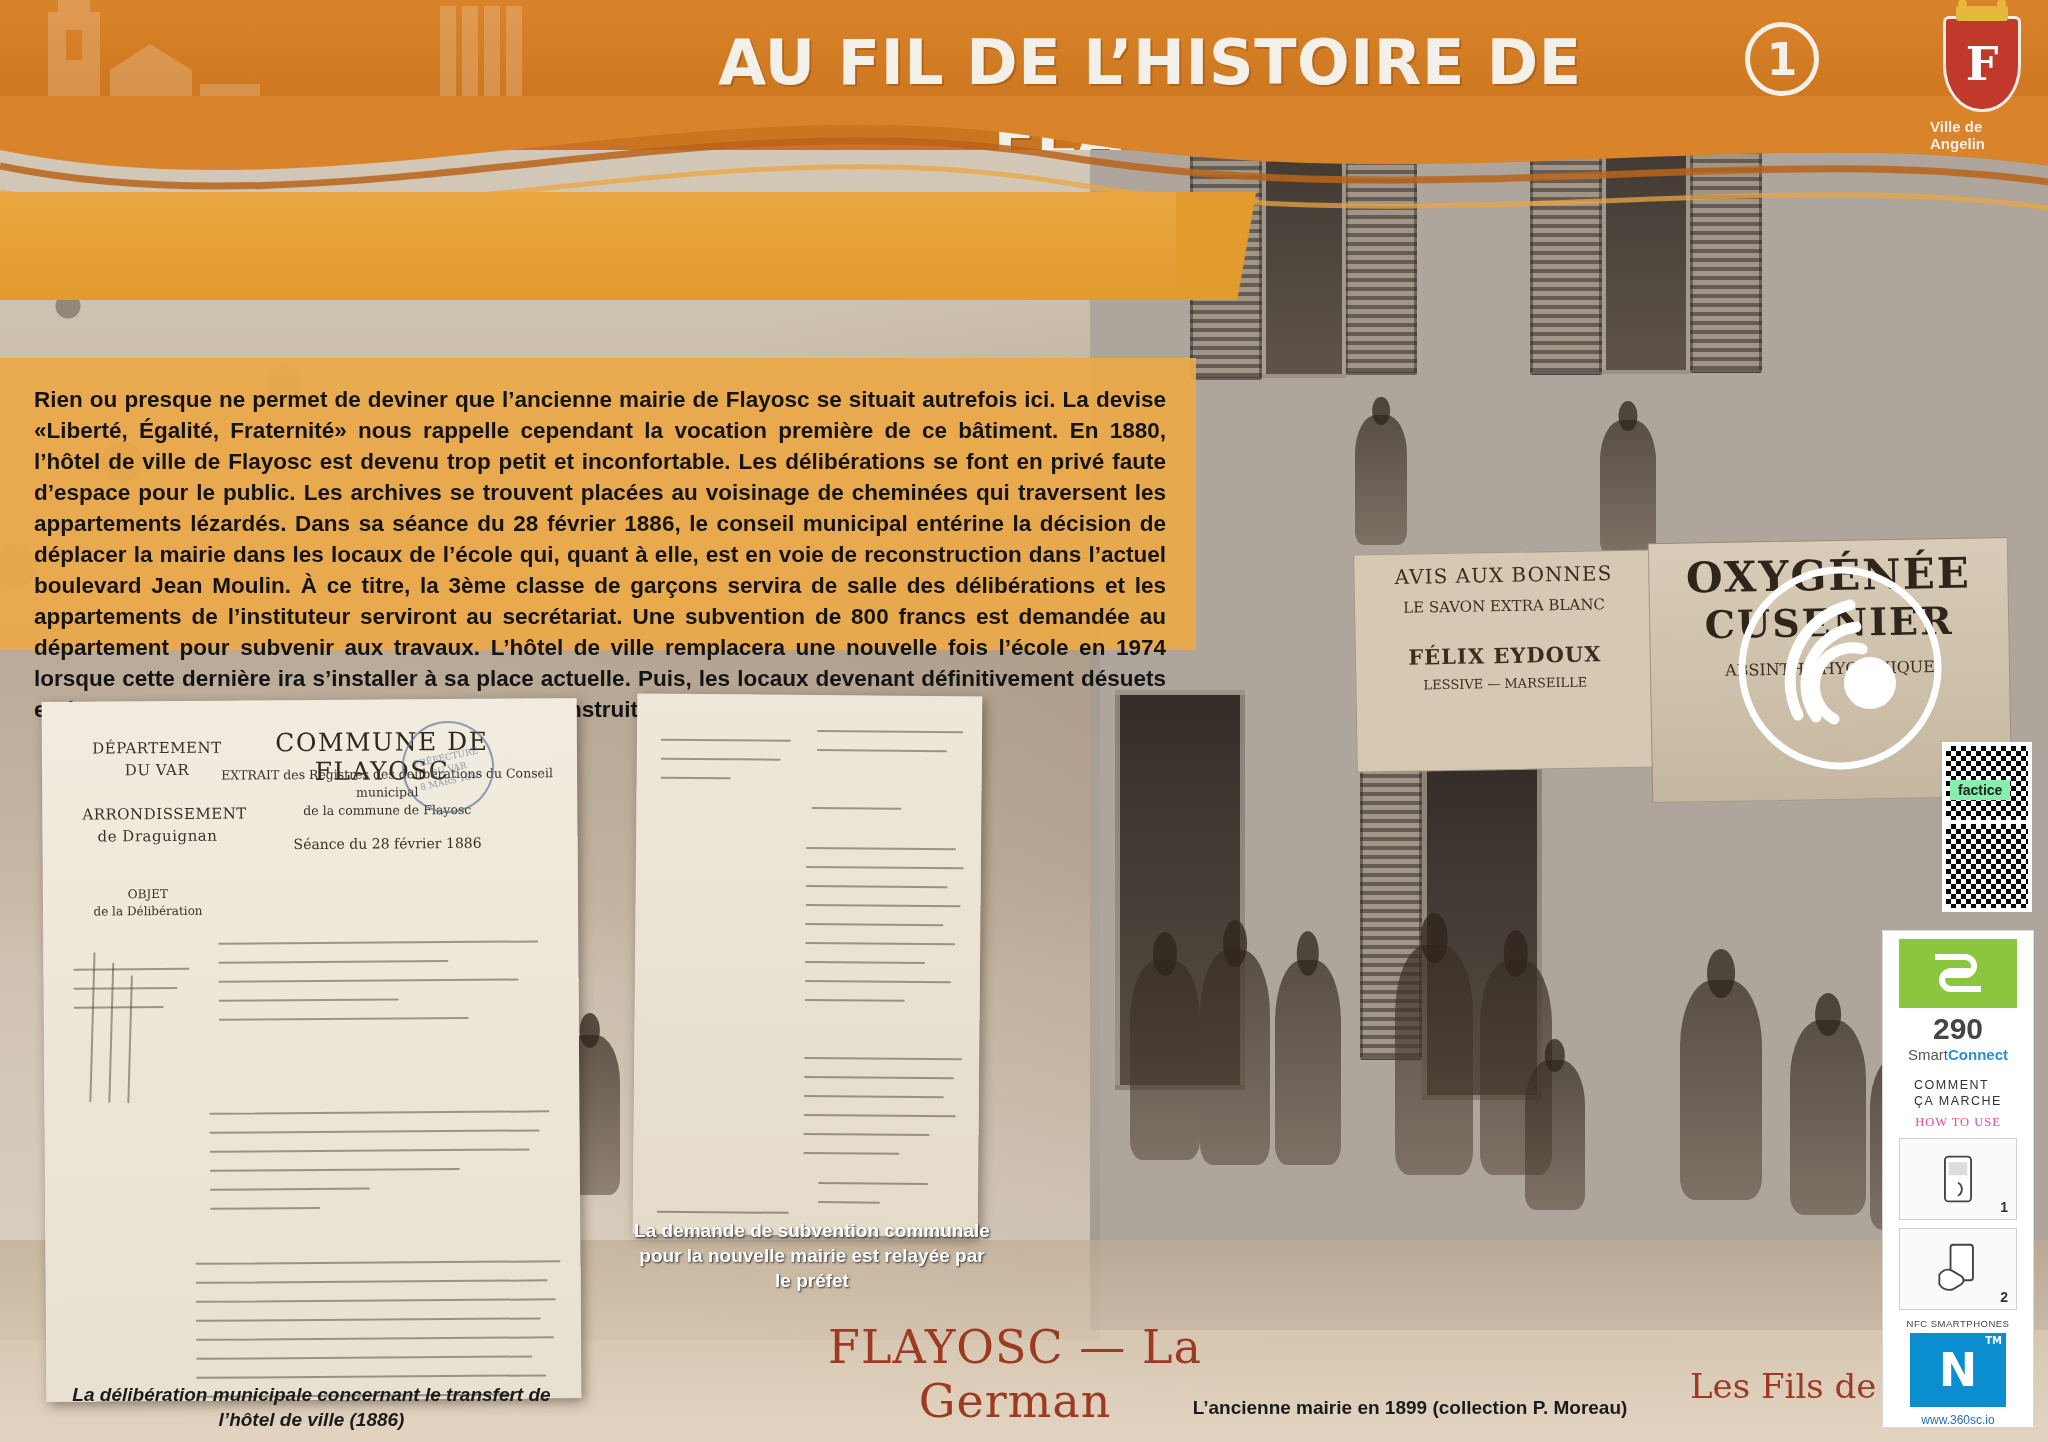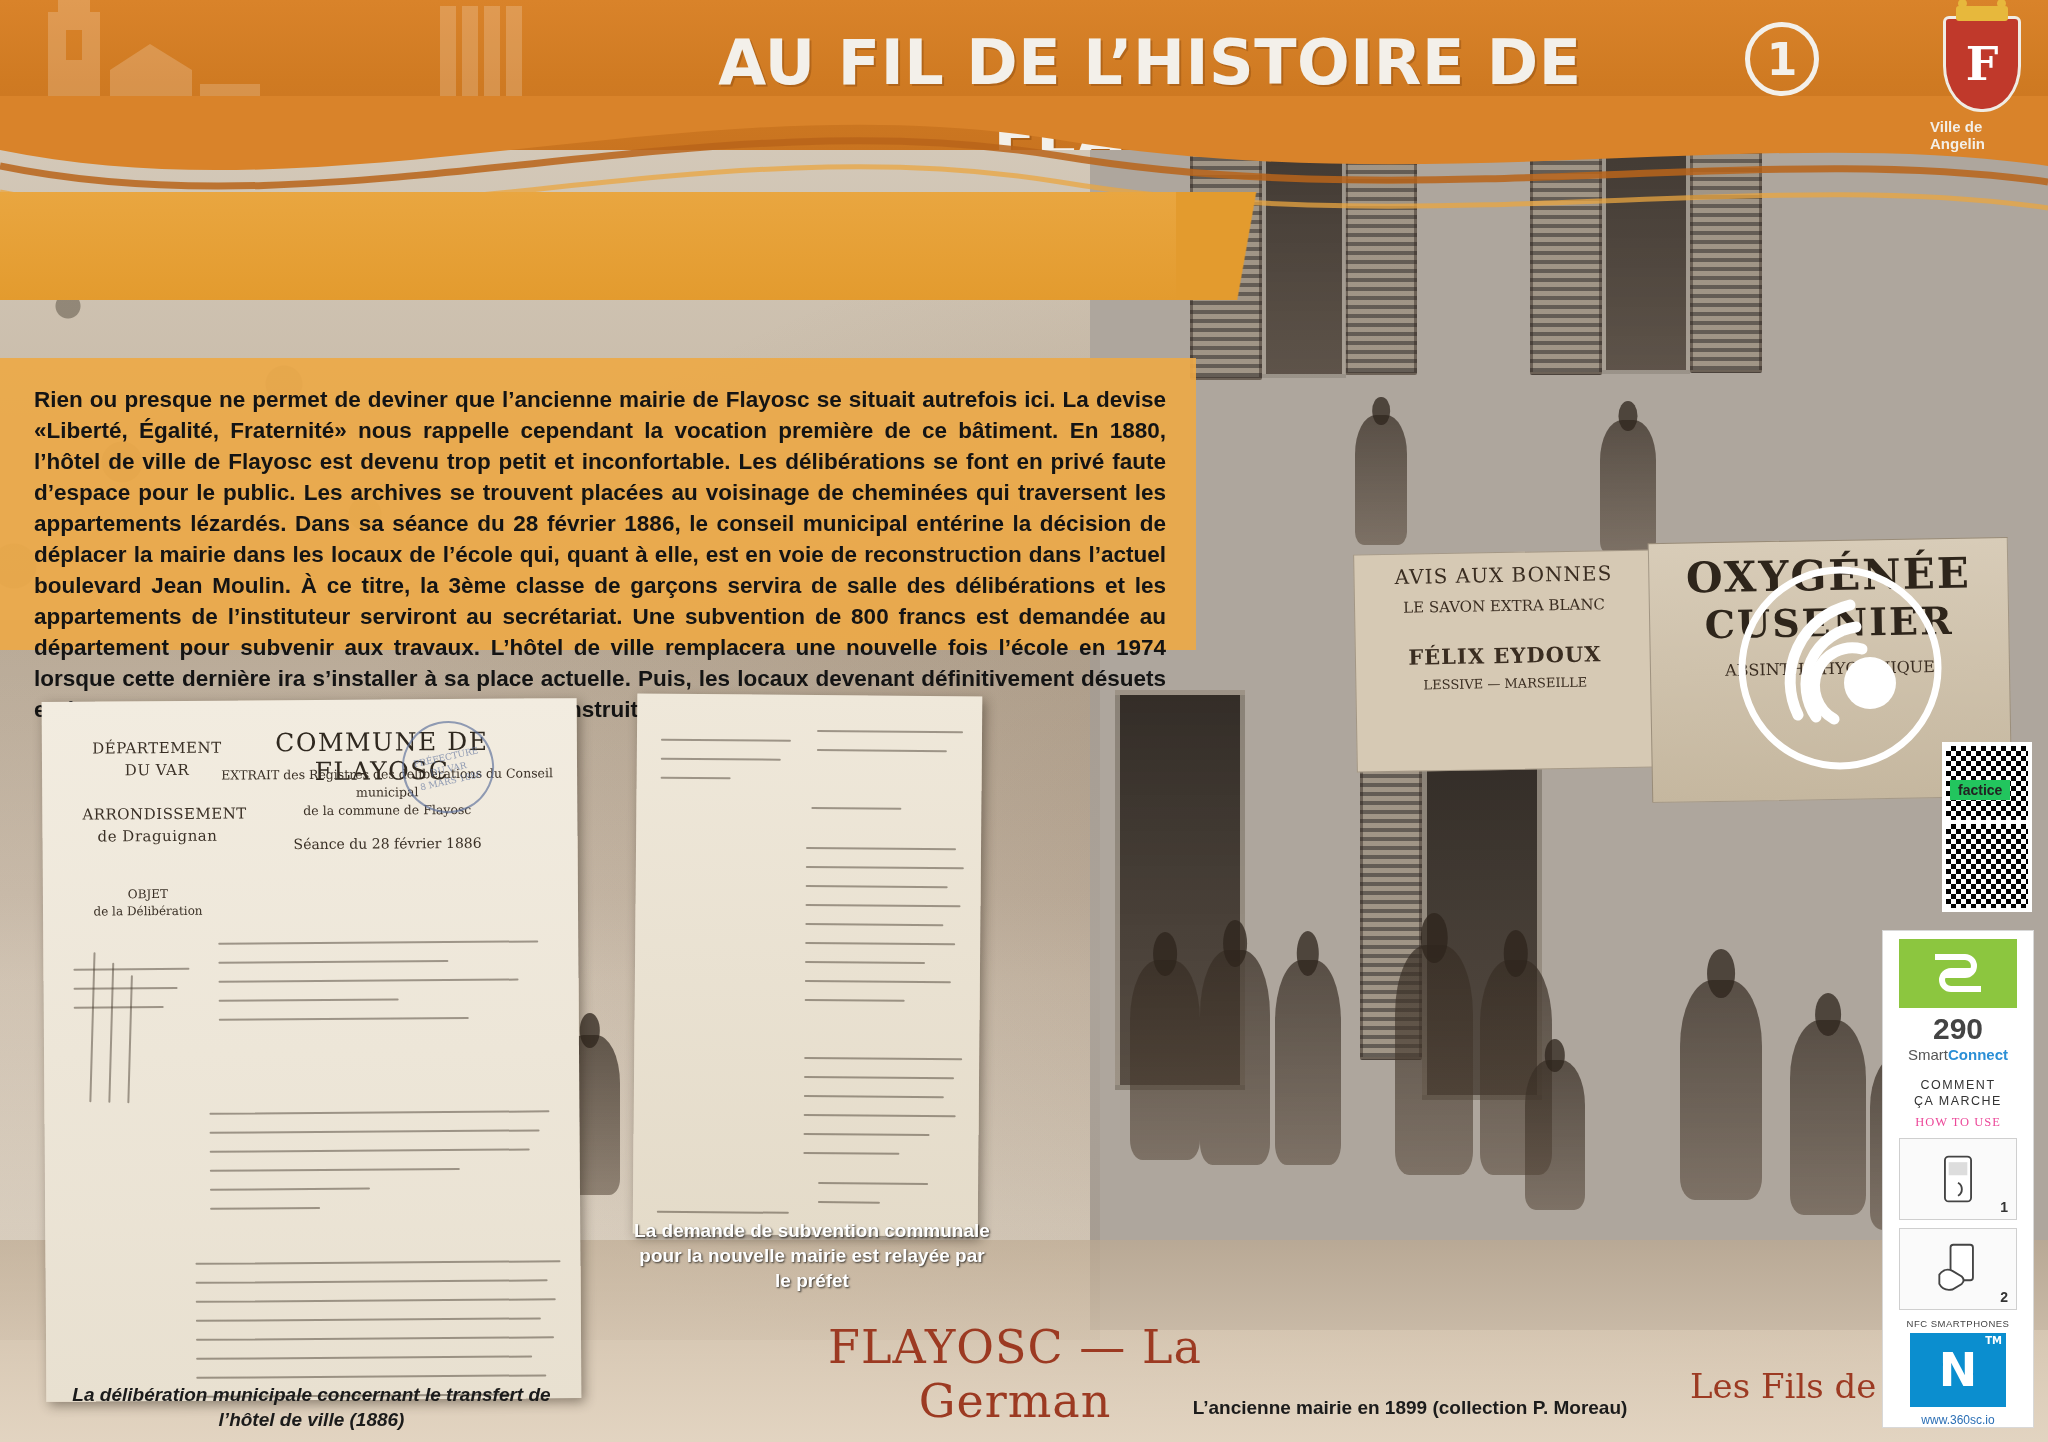--- a/index.html
+++ b/index.html
@@ -278,40 +278,40 @@
   .nfc-round {
     position:absolute; left:1738px; top:565px; width:205px; height:205px;
   }
   .qr {
     position:absolute;
     background:
       repeating-conic-gradient(#000 0% 25%, #fff 0% 50%) 0 0/10px 10px;
     border:4px solid #fff;
   }
   .qr-badge {
-    position:absolute; background:#22c55e; color:#222; font-size:14px;
+    position:absolute; background:#86efac; color:#222; font-size:14px;
     font-weight:bold; padding:2px 8px; font-family:"Liberation Sans", sans-serif;
   }
 
   
   .sc-panel {
     position:absolute; right:14px; top:930px; width:152px; height:498px;
     background:#ffffff; border:1px solid #d8d8d8;
     display:flex; flex-direction:column; align-items:center;
     padding-top:8px;
   }
   .sc-logo {
     width:118px; height:72px; background:#8cc63f;
     display:flex; align-items:center; justify-content:center;
   }
   .sc-logo svg { width:62px; height:52px; }
   .sc-360 { font-size:30px; font-weight:bold; color:#444; margin-top:4px; font-family:"Liberation Sans", sans-serif;}
   .sc-smart { font-size:15px; color:#555; font-family:"Liberation Sans", sans-serif;}
   .sc-smart b { color:#2b8fd6;margin-top:40px; }
-  .sc-comment { font-size:12.5px; color:#333; letter-spacing:1.5px; margin-top:14px; text-align:center; line-height:16px;}
+  .sc-comment { font-size:12.5px; color:#333; letter-spacing:1.5px; margin-top:14px; line-height:16px;}
   .sc-how { font-size:12.5px; color:#ec4899; letter-spacing:1px; margin-top:6px;font-family:Liberation Serif, serif;}
   .sc-step {
     position:relative; width:118px; height:86px; margin-top:8px;
     border:1px solid #cfcfcf; background:#fafafa;
     display:flex; align-items:center; justify-content:center;
   }
   .sc-step .num {
     position:absolute; right:8px; bottom:4px; font-size:14px; color:#333; font-weight:bold;
   }
   .sc-nfc-label { font-size:9.5px; color:#444; margin-top:8px; letter-spacing:0.5px;}

